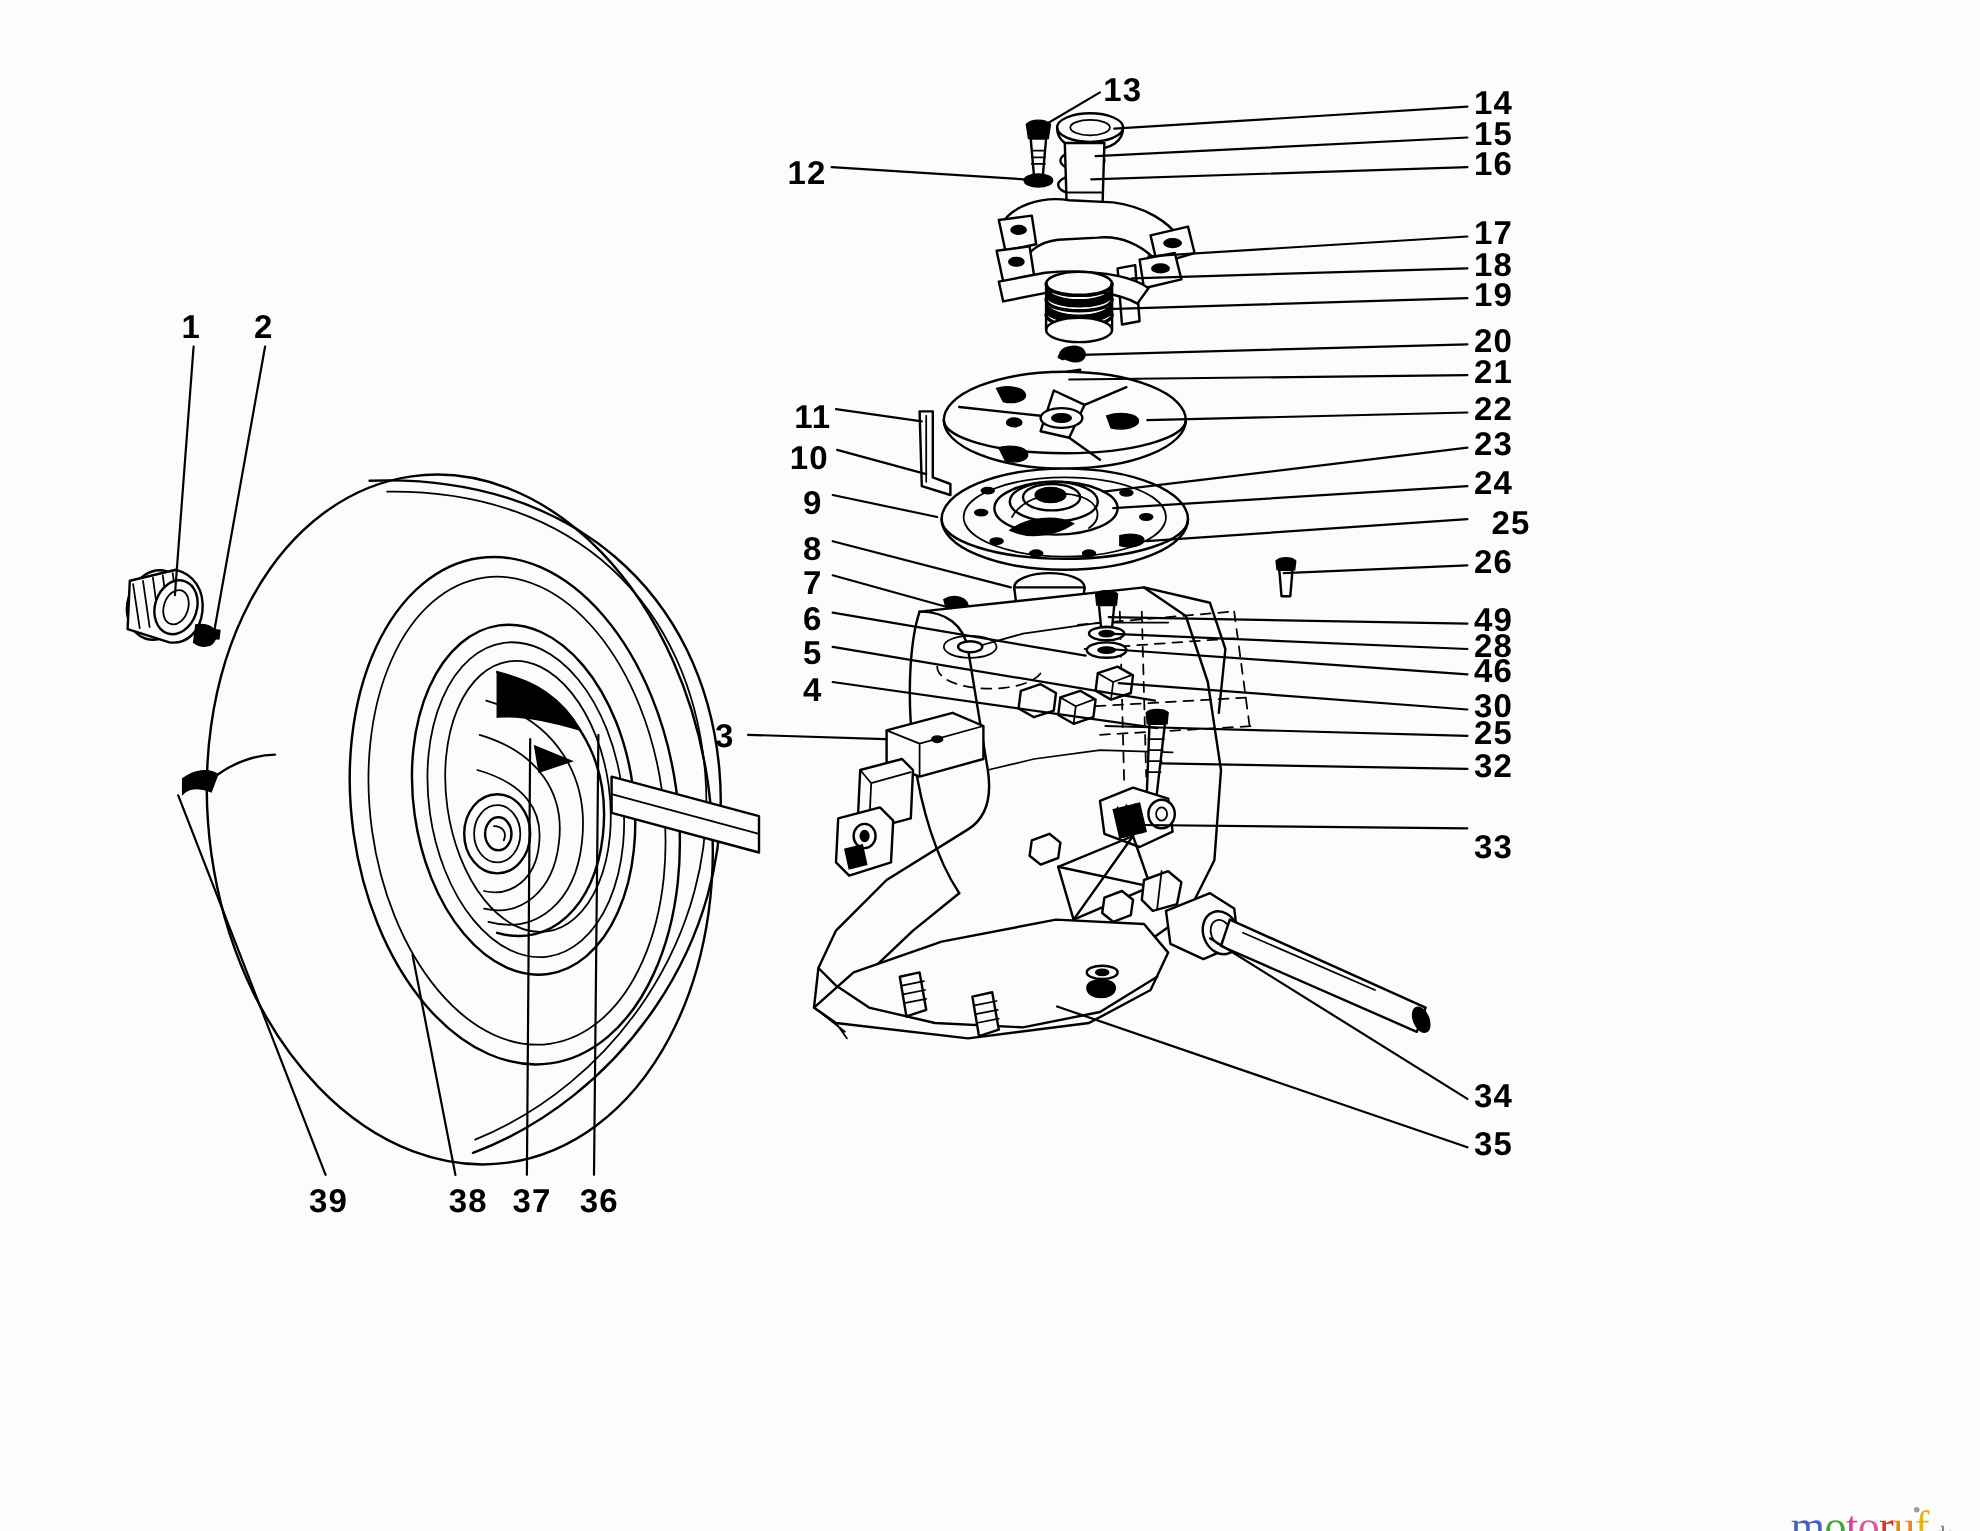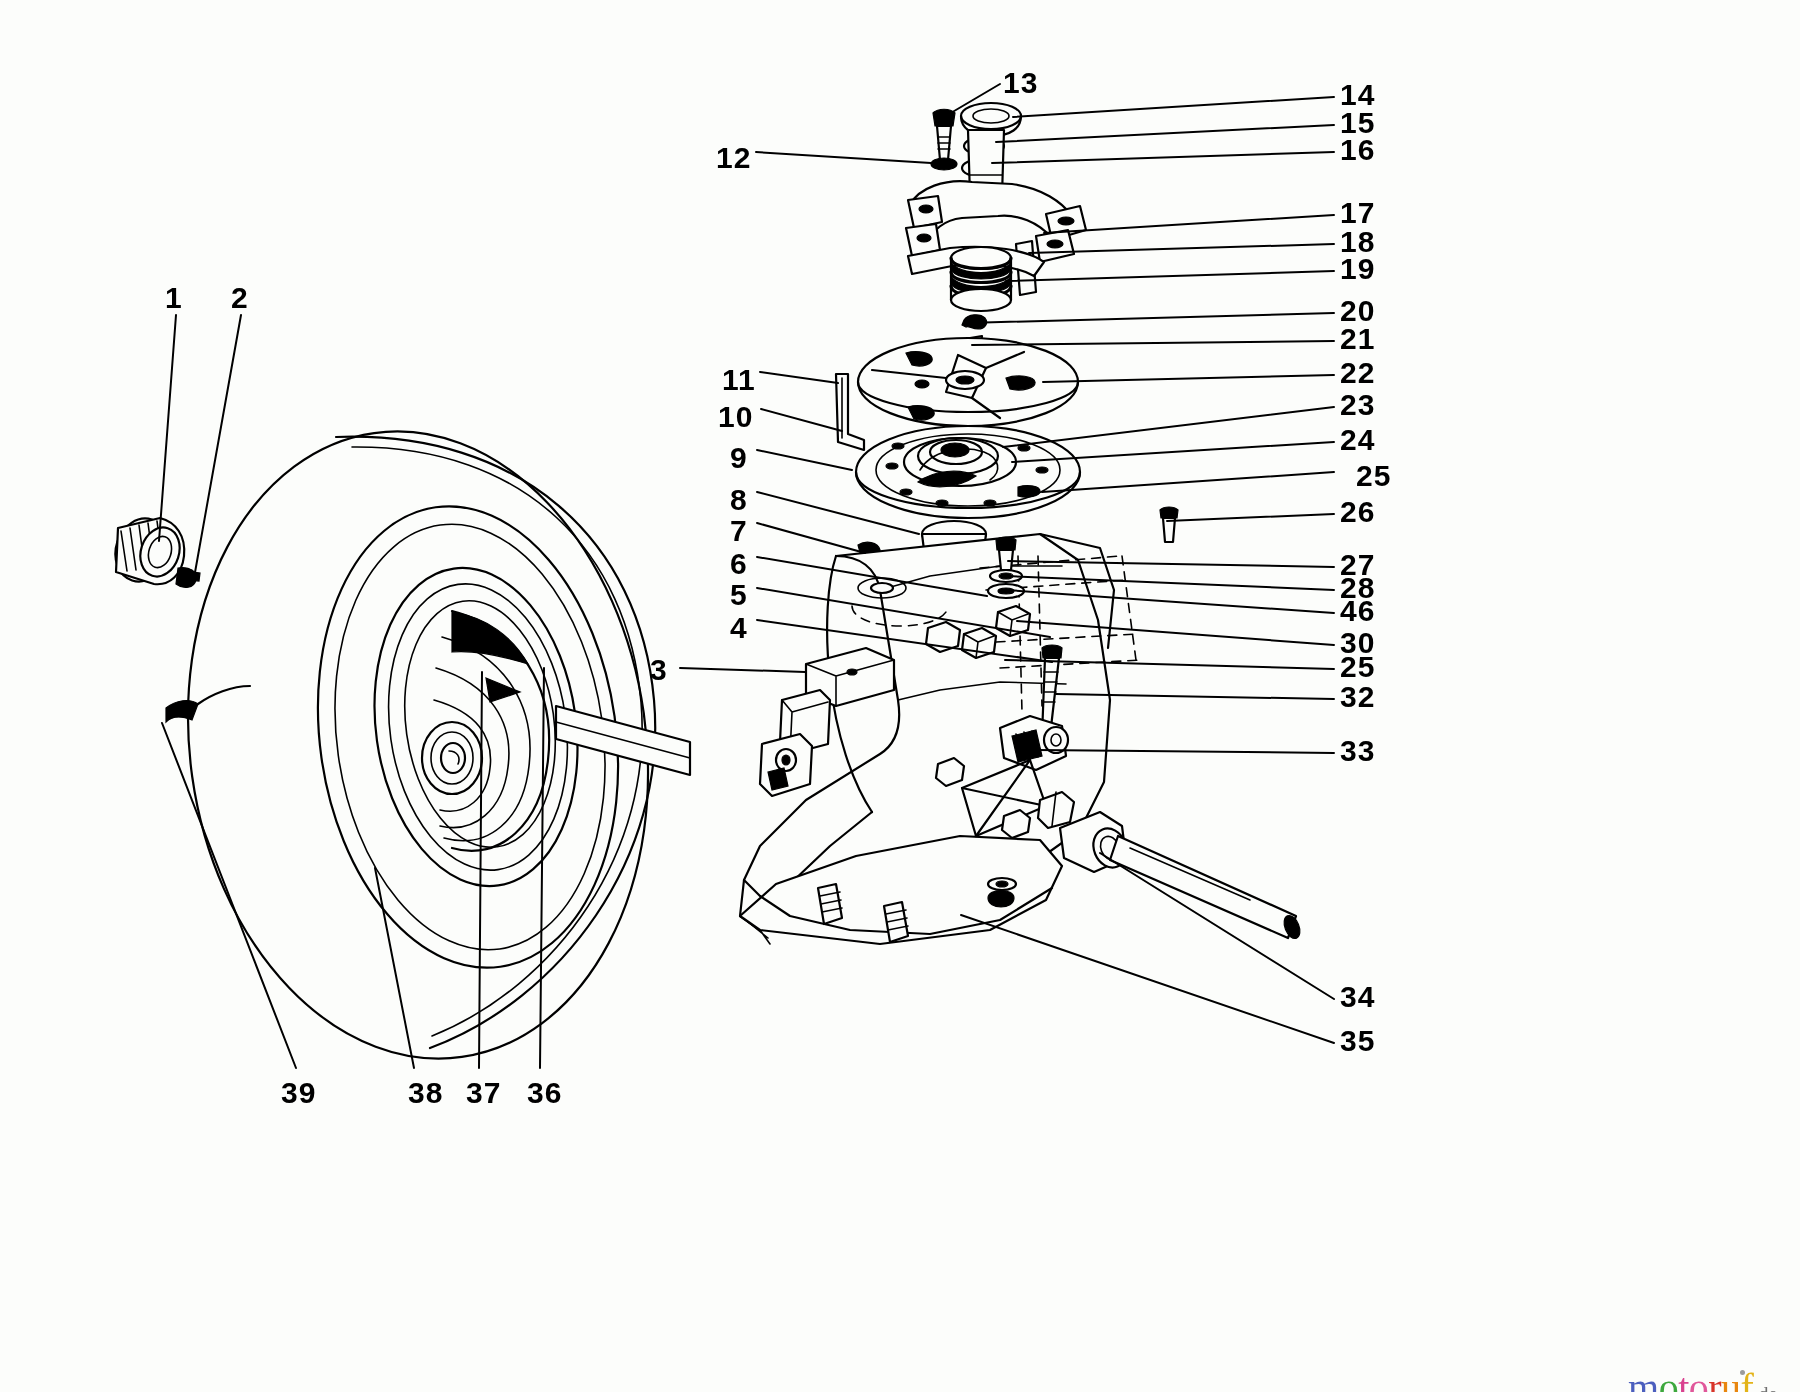--- a/index.html
+++ b/index.html
@@ -416,27 +416,27 @@
       <div class="callout" style="left: 1340px; top: 198px;">17</div>
       <div class="callout" style="left: 1340px; top: 227px;">18</div>
       <div class="callout" style="left: 1340px; top: 254px;">19</div>
       <div class="callout" style="left: 1340px; top: 296px;">20</div>
       <div class="callout" style="left: 1340px; top: 324px;">21</div>
       <div class="callout" style="left: 1340px; top: 358px;">22</div>
       <div class="callout" style="left: 1340px; top: 390px;">23</div>
       <div class="callout" style="left: 1340px; top: 425px;">24</div>
       <div class="callout" style="left: 1340px; top: 461px; margin-left: 16px;">25</div>
       <div class="callout" style="left: 1340px; top: 497px;">26</div>
-      <div class="callout" style="left: 1340px; top: 550px;">27</div>
+      <div class="callout" style="left: 1340px; top: 550px;">49</div>
       <div class="callout" style="left: 1340px; top: 573px;">28</div>
       <div class="callout" style="left: 1340px; top: 596px;">46</div>
       <div class="callout" style="left: 1340px; top: 628px;">30</div>
       <div class="callout" style="left: 1340px; top: 652px;">25</div>
       <div class="callout" style="left: 1340px; top: 682px;">32</div>
-      <div class="callout" style="left: 1340px; top: 736px; text-align: right;">33</div>
+      <div class="callout" style="left: 1340px; top: 756px; text-align: right;">33</div>
       <div class="callout" style="left: 1340px; top: 982px;">34</div>
       <div class="callout" style="left: 1340px; top: 1026px;">35</div>
       <div class="callout" style="left: 527px; top: 1078px;">36</div>
       <div class="callout" style="left: 466px; top: 1078px;">37</div>
       <div class="callout" style="left: 408px; top: 1078px;">38</div>
       <div class="callout" style="left: 281px; top: 1078px;">39</div>
     </div>
 
   <div id="watermark"><span class="wm-l" style="color: rgb(76, 95, 190);">m</span><span class="wm-l" style="color: rgb(61, 168, 61);">o</span><span class="wm-l" style="color: rgb(217, 66, 143);">t</span><span class="wm-l" style="color: rgb(224, 87, 154);">o</span><span class="wm-l" style="color: rgb(216, 53, 42);">r</span><span class="wm-l" style="color: rgb(232, 134, 15);">u</span><span class="wm-l" style="color: rgb(227, 179, 24);">f</span><span class="wm-dot"></span><span class="wm-de">.de</span></div>
 

